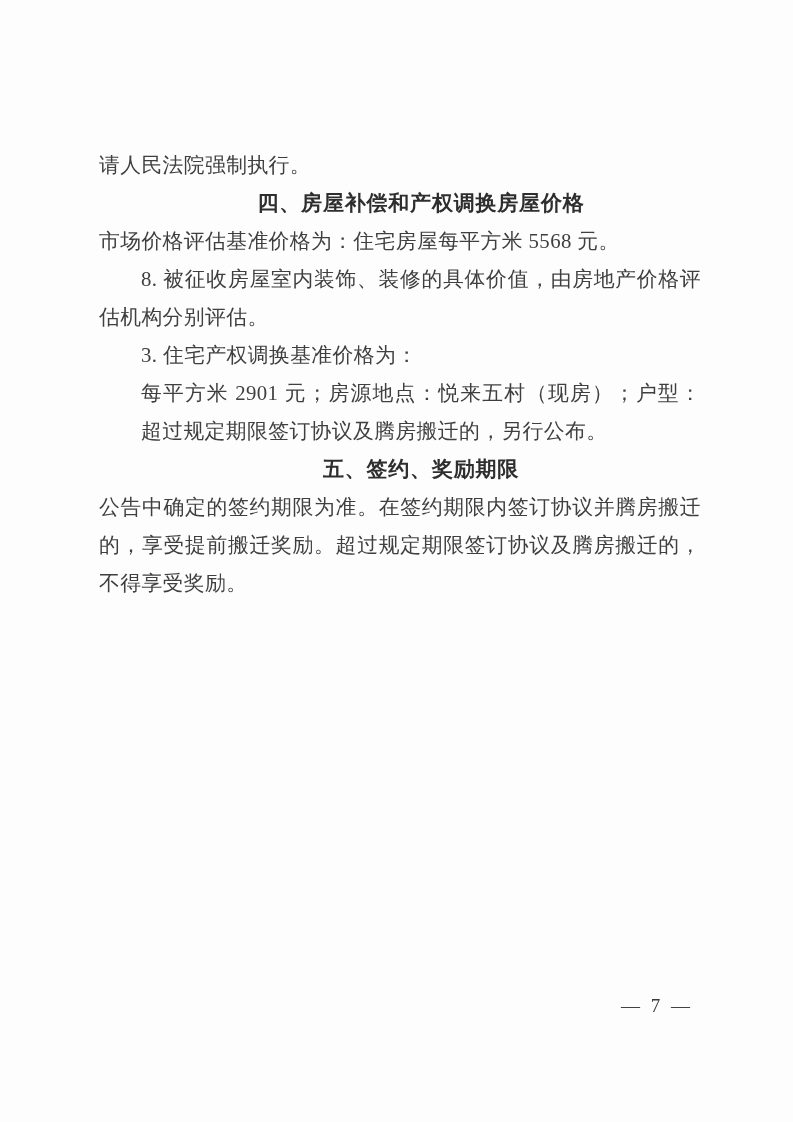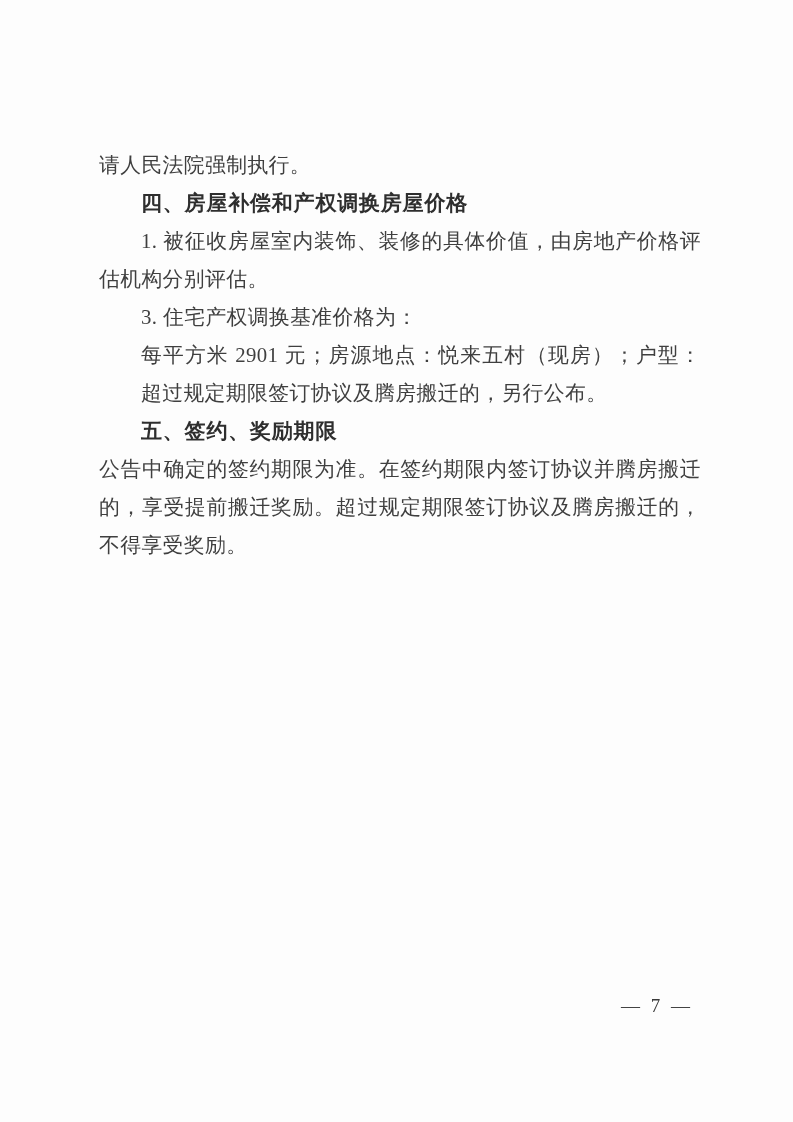--- a/index.html
+++ b/index.html
@@ -36,39 +36,41 @@
     white-space: normal;
     text-align: justify;
     text-align-last: justify;
   }
   .line.heading {
     font-family: "Liberation Sans", "DejaVu Sans", sans-serif;
     font-weight: 700;
     font-size: 21px;
     color: #2e2e2e;
     letter-spacing: 0.8px;
+    text-align: center;
   }
   .page-number {
     position: absolute;
     top: 995px;
     right: 100px;
     font-size: 19px;
     color: #3a3a3a;
     letter-spacing: 3px;
     font-family: "Liberation Serif", "DejaVu Serif", serif;
   }
 </style>
 </head>
 <body>
 
 <div class="page">
   <main class="doc-body">
       <div class="line body">请人民法院强制执行。</div>
       <div class="line heading indent">四、房屋补偿和产权调换房屋价格</div>
-      <div class="line body indent stretch">1. 被征收房屋室内装饰、装修的具体价值，由房地产价格评</div>
+      <div class="line body">市场价格评估基准价格为：住宅房屋每平方米 5568 元。</div>
+      <div class="line body indent stretch">8. 被征收房屋室内装饰、装修的具体价值，由房地产价格评</div>
       <div class="line body">估机构分别评估。</div>
       <div class="line body indent">3. 住宅产权调换基准价格为：</div>
       <div class="line body indent stretch">每平方米 2901 元；房源地点：悦来五村（现房）；户型：</div>
       <div class="line body indent">超过规定期限签订协议及腾房搬迁的，另行公布。</div>
       <div class="line heading indent">五、签约、奖励期限</div>
       <div class="line body stretch">公告中确定的签约期限为准。在签约期限内签订协议并腾房搬迁</div>
       <div class="line body stretch">的，享受提前搬迁奖励。超过规定期限签订协议及腾房搬迁的，</div>
       <div class="line body">不得享受奖励。</div>
     </main>
   <footer>

